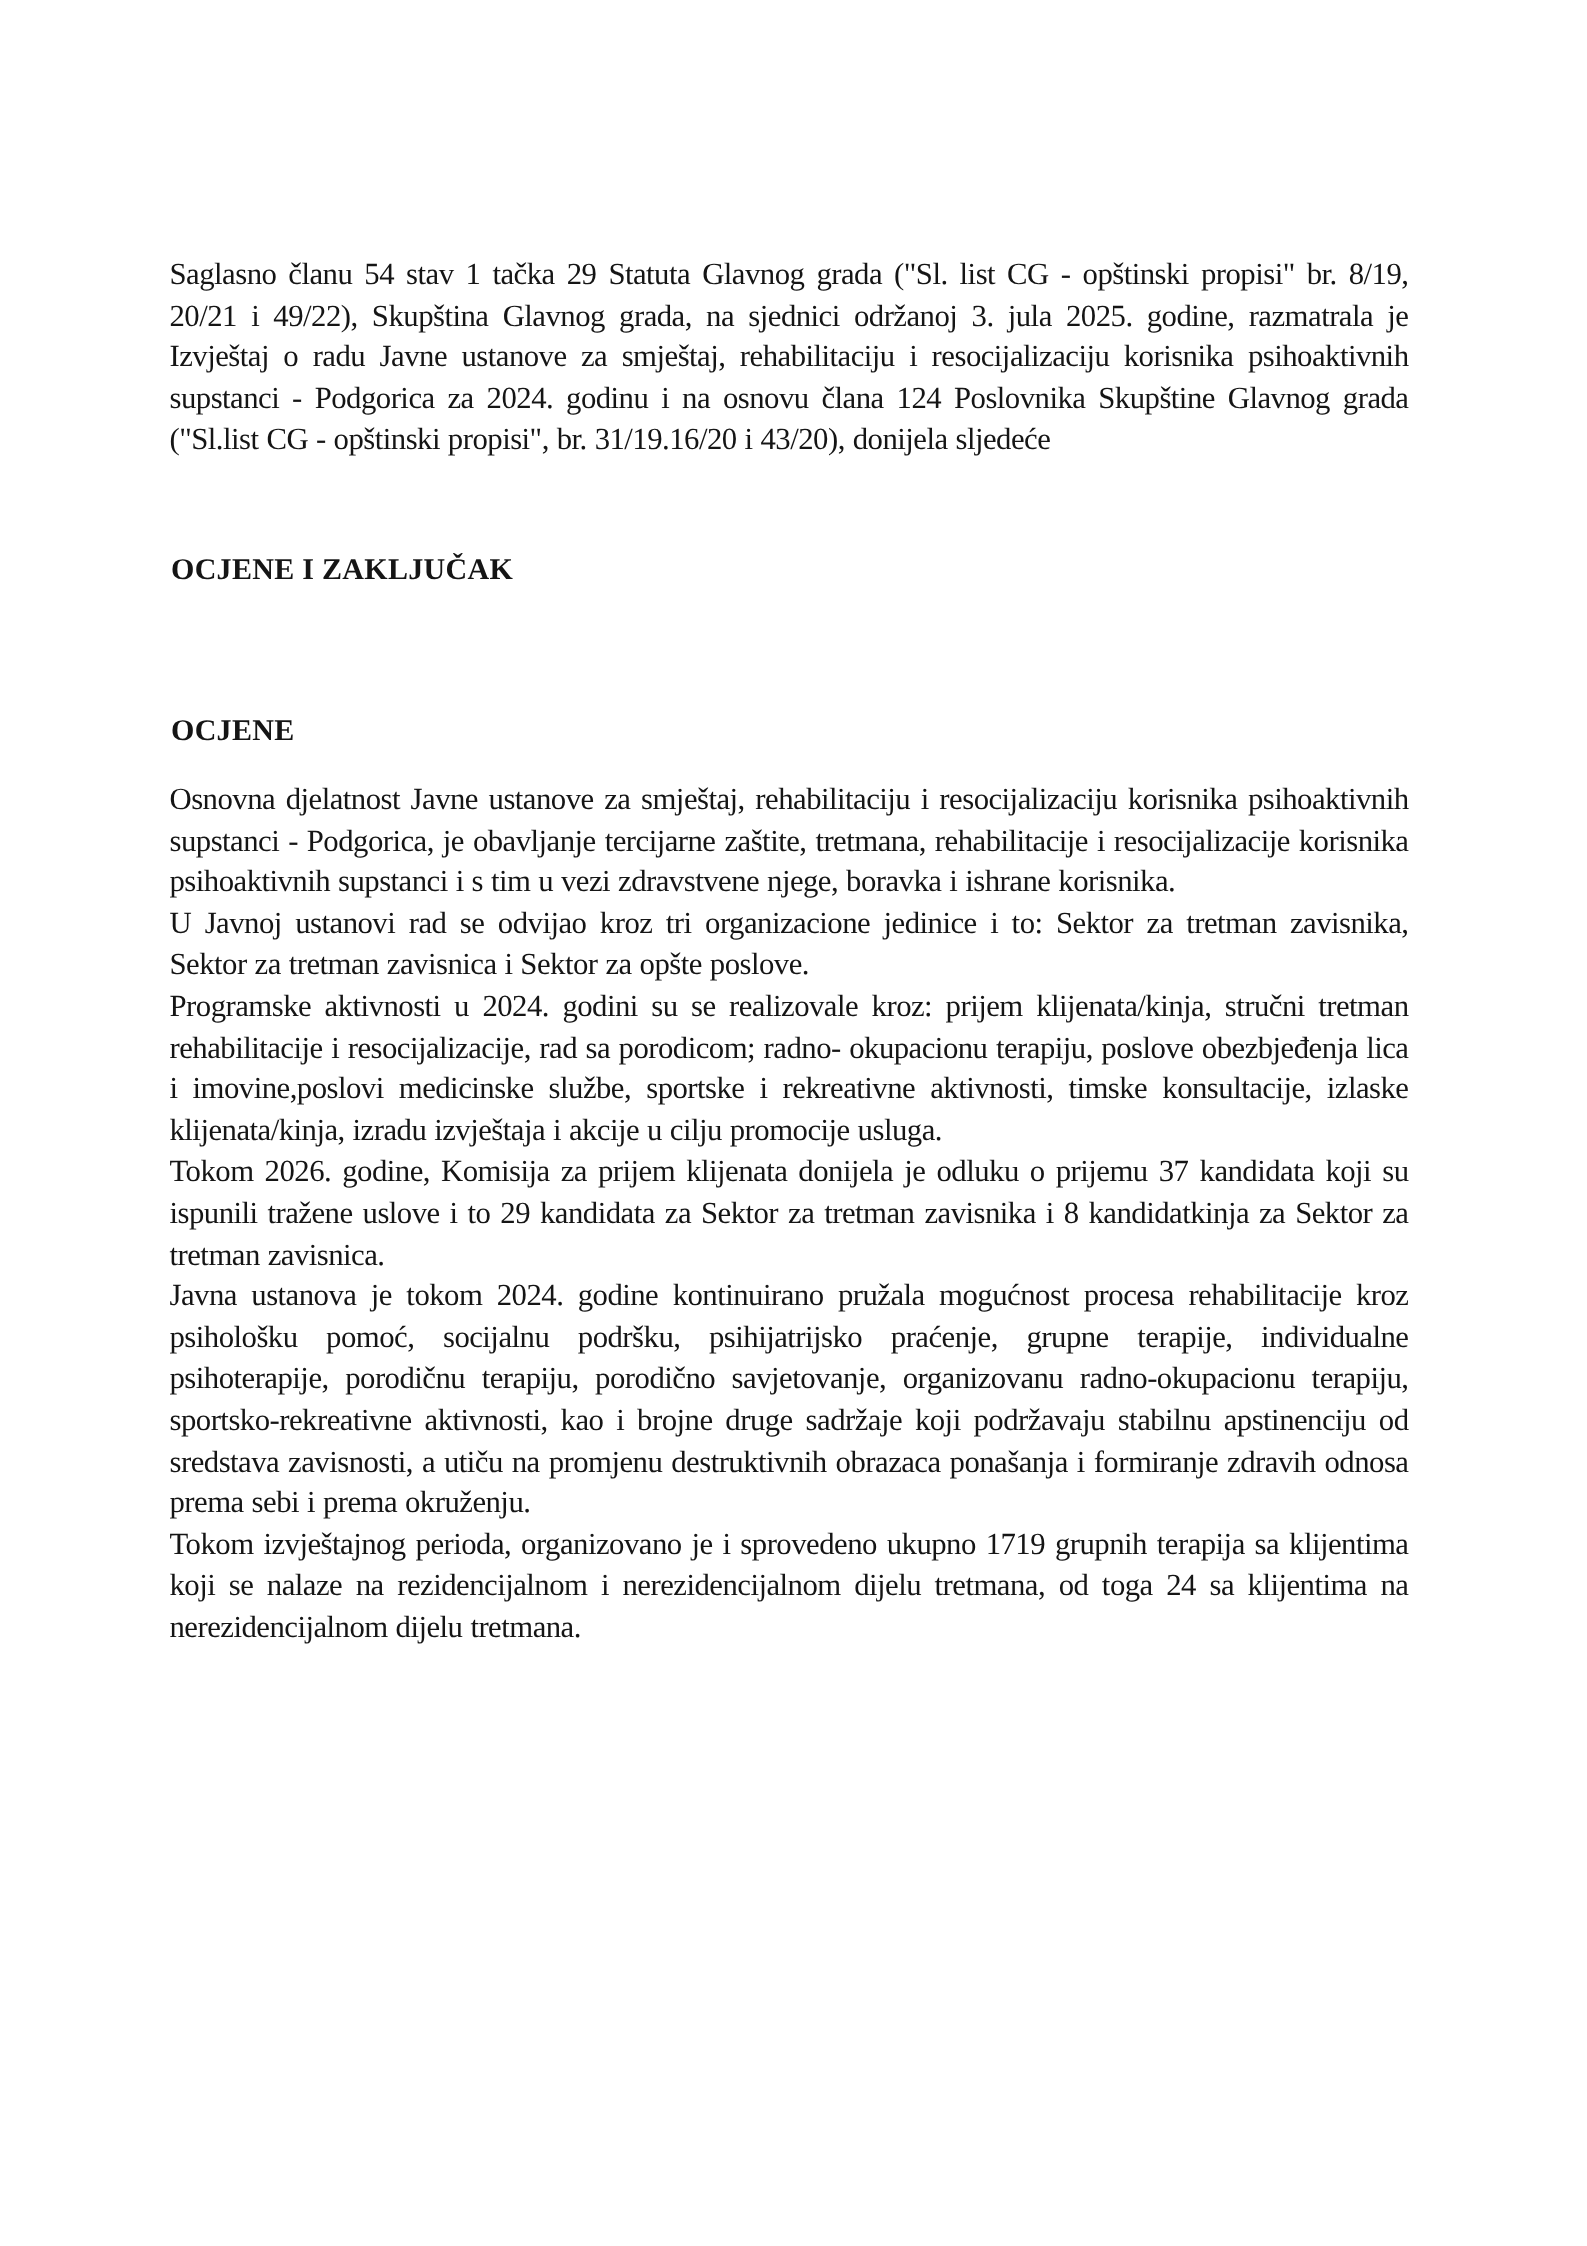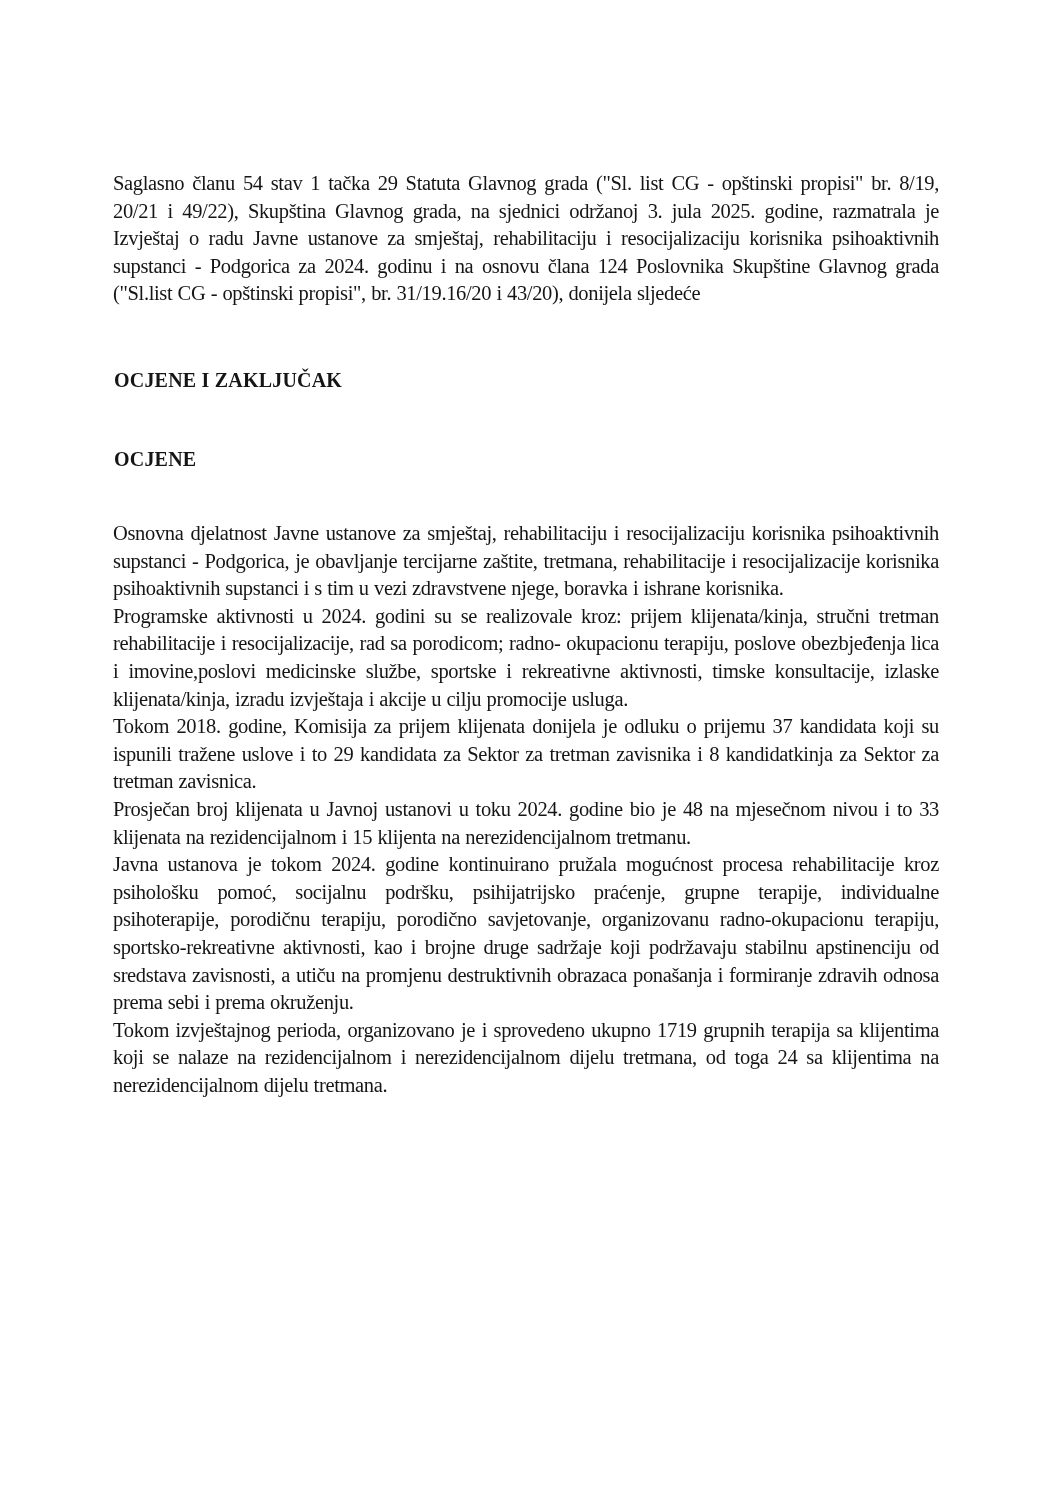--- a/index.html
+++ b/index.html
@@ -37,38 +37,38 @@
     .intro { top: 170px; }
     .heading {
       position: absolute;
       left: 114px;
       font-weight: bold;
       font-size: 20px;
       letter-spacing: 0.2px;
       margin: 0;
     }
     .h-main { top: 369px; }
-    .h-sub { top: 448px; }
+    .h-sub { top: 476px; }
     .body-text { top: 520px; }
   </style>
 </head>
 <body>
 
 <div class="page">
 
   <div class="block intro">
     <p>Saglasno članu 54 stav 1 tačka 29 Statuta Glavnog grada ("Sl. list CG - opštinski propisi" br. 8/19, 20/21 i 49/22), Skupština Glavnog grada, na sjednici održanoj 3. jula 2025. godine, razmatrala je Izvještaj o radu Javne ustanove za smještaj, rehabilitaciju i resocijalizaciju korisnika psihoaktivnih supstanci - Podgorica za 2024. godinu i na osnovu člana 124 Poslovnika Skupštine Glavnog grada ("Sl.list CG - opštinski propisi", br. 31/19.16/20 i 43/20), donijela sljedeće</p>
   </div>
 
   <h1 class="heading h-main">OCJENE I ZAKLJUČAK</h1>
 
   <h2 class="heading h-sub">OCJENE</h2>
 
   <div class="block body-text">
     <p>Osnovna djelatnost Javne ustanove za smještaj, rehabilitaciju i resocijalizaciju korisnika psihoaktivnih supstanci - Podgorica, je obavljanje tercijarne zaštite, tretmana, rehabilitacije i resocijalizacije korisnika psihoaktivnih supstanci i s tim u vezi zdravstvene njege, boravka i ishrane korisnika.</p>
+    <p>U Javnoj ustanovi rad se odvijao kroz tri organizacione jedinice i to: Sektor za tretman zavisnika, Sektor za tretman zavisnica i Sektor za opšte poslove.</p>
     <p>Programske aktivnosti u 2024. godini su se realizovale kroz: prijem klijenata/kinja, stručni tretman rehabilitacije i resocijalizacije, rad sa porodicom; radno- okupacionu terapiju, poslove obezbjeđenja lica i imovine,poslovi medicinske službe, sportske i rekreativne aktivnosti, timske konsultacije, izlaske klijenata/kinja, izradu izvještaja i akcije u cilju promocije usluga.</p>
-    <p>Tokom 2018. godine, Komisija za prijem klijenata donijela je odluku o prijemu 37 kandidata koji su ispunili tražene uslove i to 29 kandidata za Sektor za tretman zavisnika i 8 kandidatkinja za Sektor za tretman zavisnica.</p>
-    <p>Prosječan broj klijenata u Javnoj ustanovi u toku 2024. godine bio je 48 na mjesečnom nivou i to 33 klijenata na rezidencijalnom i 15 klijenta na nerezidencijalnom tretmanu.</p>
+    <p>Tokom 2026. godine, Komisija za prijem klijenata donijela je odluku o prijemu 37 kandidata koji su ispunili tražene uslove i to 29 kandidata za Sektor za tretman zavisnika i 8 kandidatkinja za Sektor za tretman zavisnica.</p>
     <p>Javna ustanova je tokom 2024. godine kontinuirano pružala mogućnost procesa rehabilitacije kroz psihološku pomoć, socijalnu podršku, psihijatrijsko praćenje, grupne terapije, individualne psihoterapije, porodičnu terapiju, porodično savjetovanje, organizovanu radno-okupacionu terapiju, sportsko-rekreativne aktivnosti, kao i brojne druge sadržaje koji podržavaju stabilnu apstinenciju od sredstava zavisnosti, a utiču na promjenu destruktivnih obrazaca ponašanja i formiranje zdravih odnosa prema sebi i prema okruženju.</p>
     <p>Tokom izvještajnog perioda, organizovano je i sprovedeno ukupno 1719 grupnih terapija sa klijentima koji se nalaze na rezidencijalnom i nerezidencijalnom dijelu tretmana, od toga 24 sa klijentima na nerezidencijalnom dijelu  tretmana.</p>
   </div>
 
 </div>
 
 </body></html>

